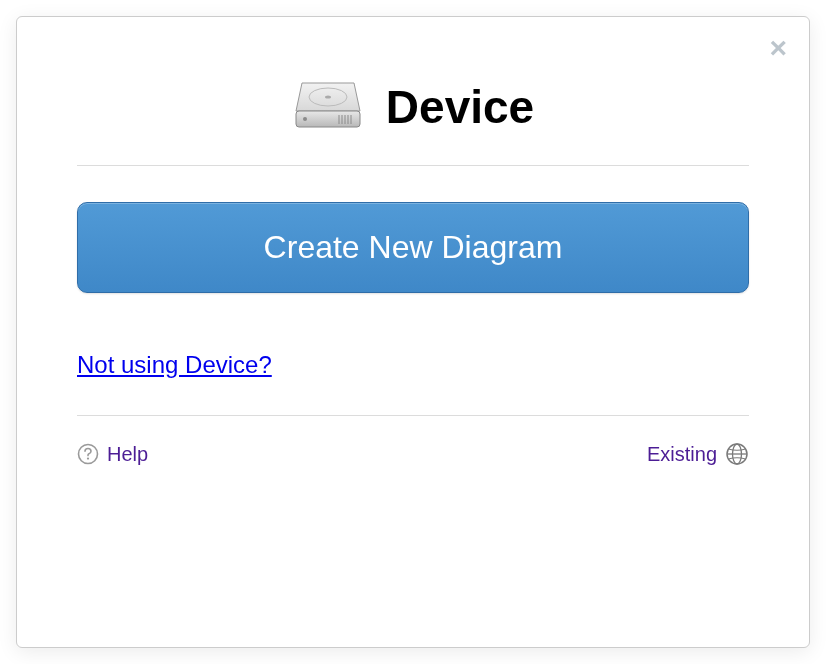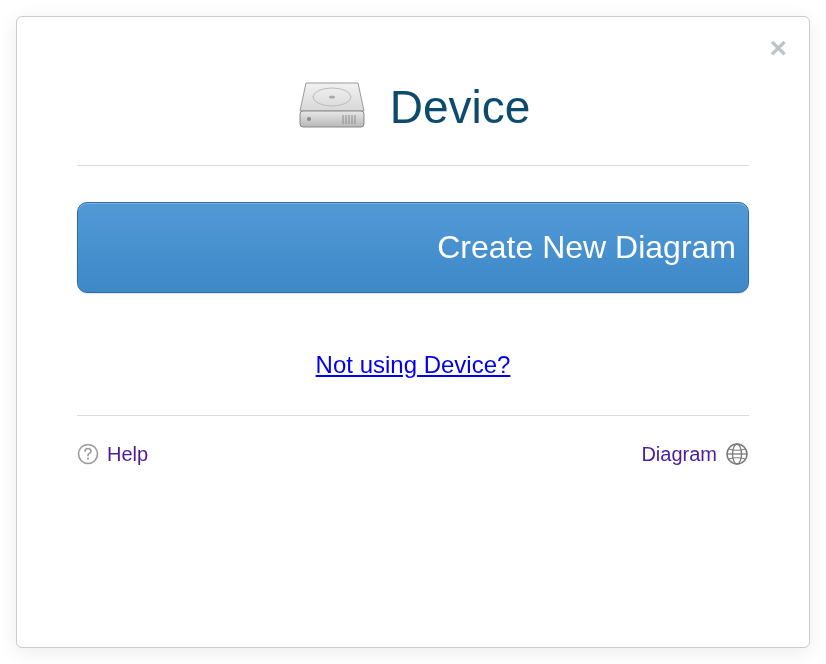--- a/index.html
+++ b/index.html
@@ -36,22 +36,22 @@
     }
     .header {
       display: flex;
       align-items: center;
       justify-content: center;
       gap: 22px;
       padding: 36px 0 28px 0;
     }
     .title {
       font-size: 46px;
-      font-weight: 400;
-      color: #0c4a6e;
+      font-weight: 700;
+      color: #000000;
     }
     .divider {
       border: none;
       border-top: 1px solid #dcdcdc;
       margin: 0;
     }
     .actions {
       padding: 36px 0 30px 0;
       display: flex;
       flex-direction: column;
@@ -60,25 +60,24 @@
     .btn {
       width: 100%;
       padding: 26px 12px;
       font-size: 32px;
       font-weight: 400;
       color: #fff;
       background: linear-gradient(to bottom, #519ad6 0%, #3f88c8 100%);
       border: 1px solid #2f6da8;
       border-radius: 10px;
       cursor: pointer;
-      text-align: right;
+      text-align: center;
       box-shadow: inset 0 1px 0 rgba(255,255,255,0.25), 0 1px 2px rgba(0,0,0,0.12);
     }
     .link-row {
-      text-align: center;
       padding: 28px 0 36px 0;
     }
     .link {
       font-size: 24px;
       color: #0000EE;
       text-decoration: underline;
       cursor: pointer;
     }
     .footer {
       display: flex;
@@ -150,21 +149,21 @@
       <span>
         <svg class="help-icon-svg" width="22" height="22" viewBox="0 0 22 22">
           <circle cx="11" cy="11" r="9.5" fill="none" stroke="#9a9a9a" stroke-width="1.6"></circle>
           <path d="M 8 8.2 Q 8 5.5 11 5.5 Q 14 5.5 14 8.2 Q 14 10 11.6 11 Q 11 11.3 11 12.6" fill="none" stroke="#9a9a9a" stroke-width="1.6" stroke-linecap="round"></path>
           <circle cx="11" cy="15.6" r="1.1" fill="#9a9a9a"></circle>
         </svg>
       </span>
       <span>Help</span>
     </div>
     <div class="footer-item">
-      <span>Diagram</span>
+      <span>Existing</span>
       <span>
         <svg class="globe-icon-svg" width="24" height="24" viewBox="0 0 24 24">
           <circle cx="12" cy="12" r="10" fill="none" stroke="#7a7a7a" stroke-width="1.5"></circle>
           <ellipse cx="12" cy="12" rx="4.5" ry="10" fill="none" stroke="#7a7a7a" stroke-width="1.3"></ellipse>
           <line x1="2" y1="12" x2="22" y2="12" stroke="#7a7a7a" stroke-width="1.3"></line>
           <path d="M 3.5 7 Q 12 9.5 20.5 7" fill="none" stroke="#7a7a7a" stroke-width="1.2"></path>
           <path d="M 3.5 17 Q 12 14.5 20.5 17" fill="none" stroke="#7a7a7a" stroke-width="1.2"></path>
         </svg>
       </span>
     </div>

